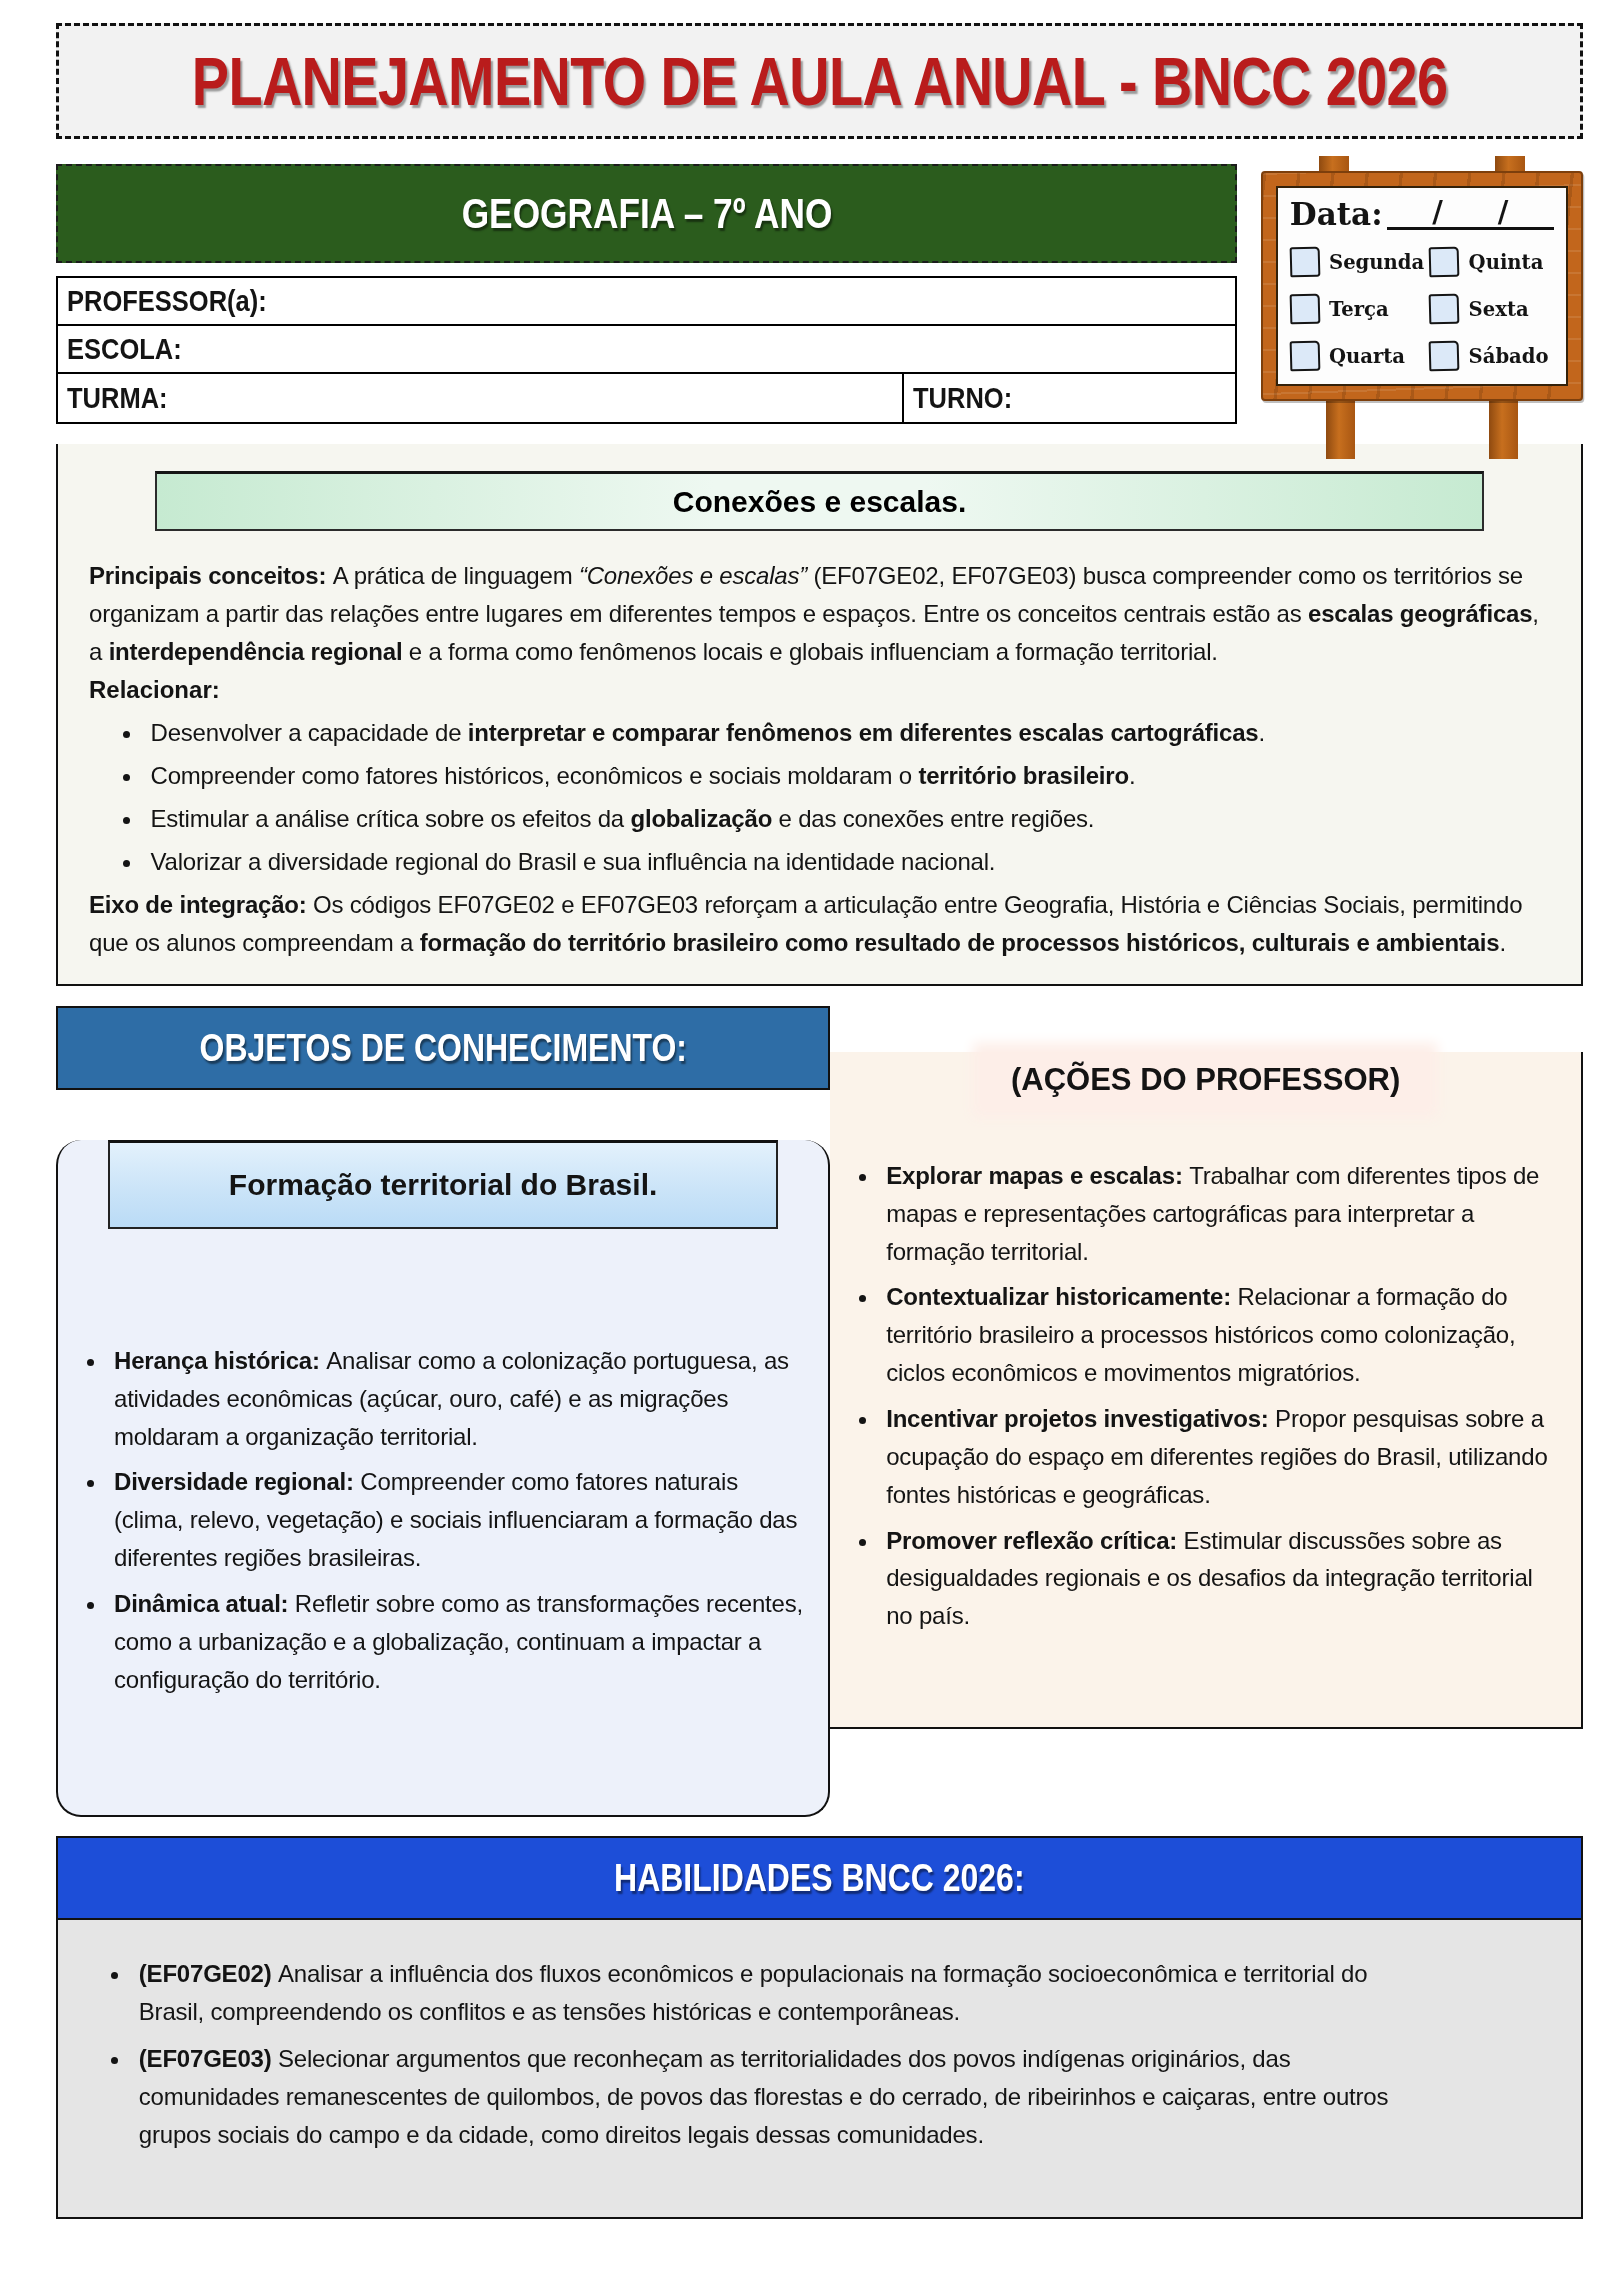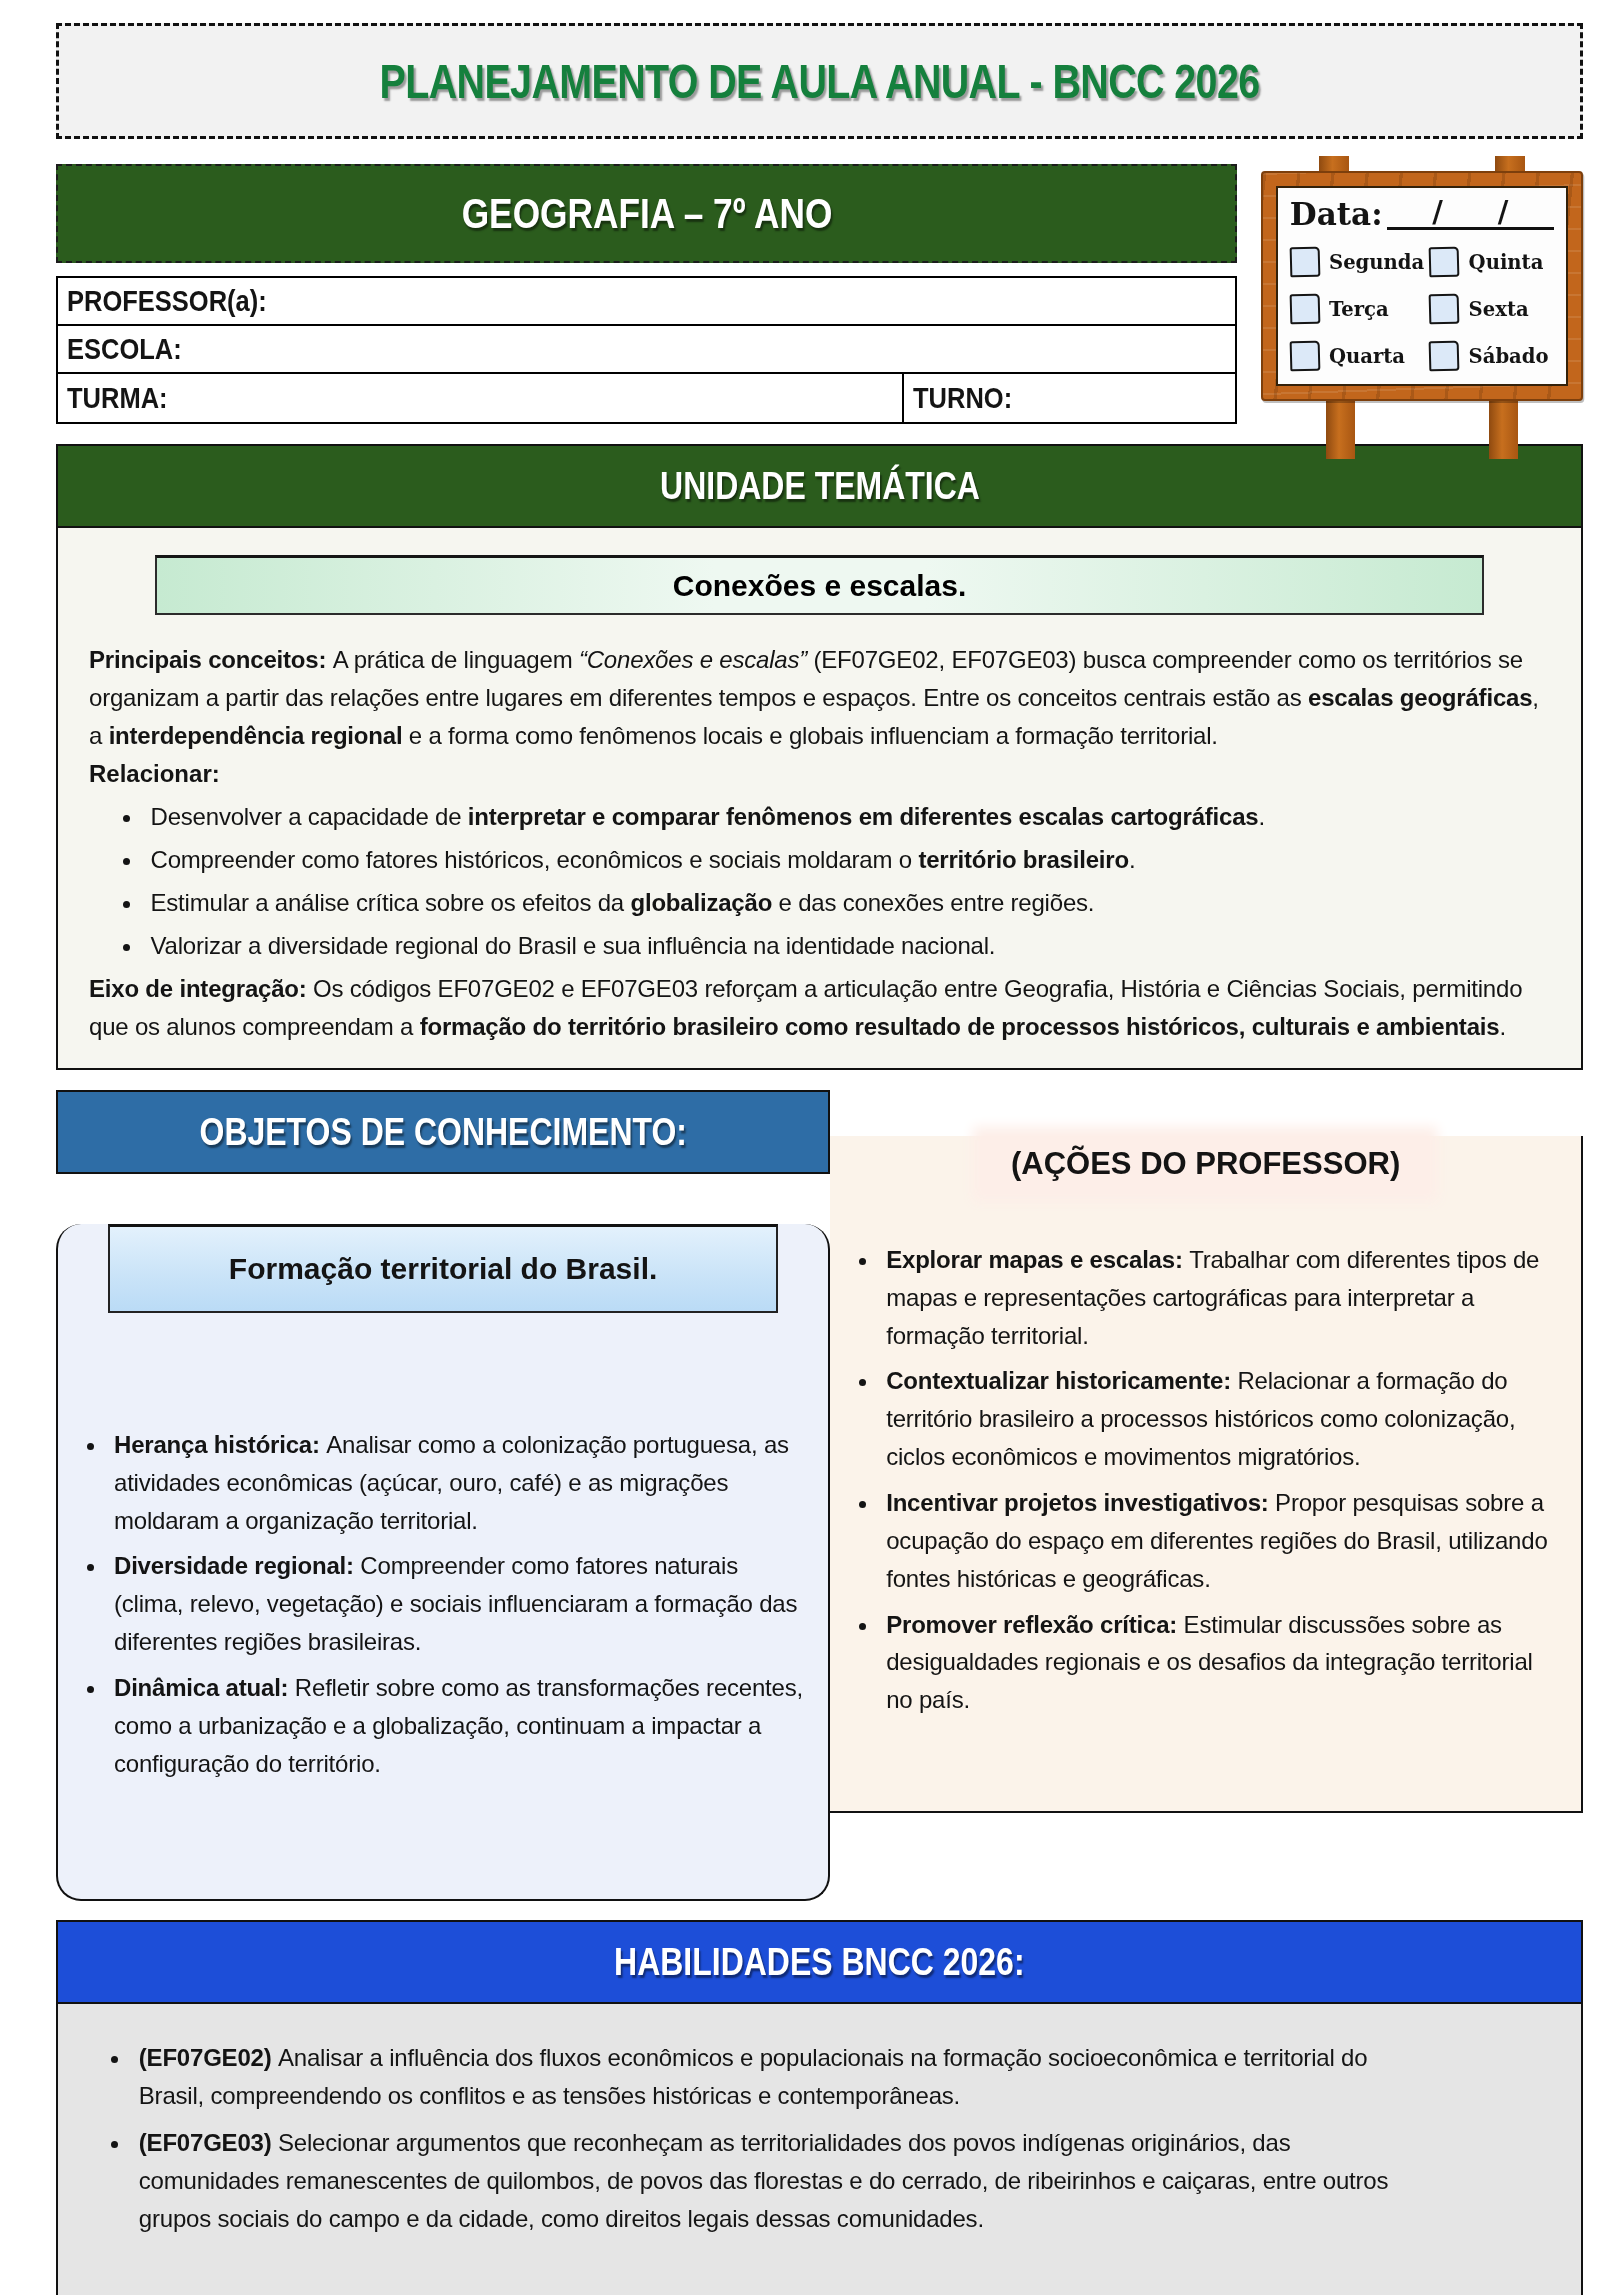--- a/index.html
+++ b/index.html
@@ -6,21 +6,21 @@
   html,body { background:#ffffff; }
   body { font-family:"Liberation Sans", sans-serif; color:#141414; }
   .page { width:1623px; min-height:2295px; background:#fff; padding:23px 40px 26px 56px; position:relative; }
 
   .cond { display:inline-block; transform:scaleX(0.82); transform-origin:center center; white-space:nowrap; }
   .cond-l { display:inline-block; transform:scaleX(0.85); transform-origin:left center; white-space:nowrap; }
 
   
   .title-box { border:3.9px dashed #111; background:#f2f2f2; height:116px;
     display:flex; align-items:center; justify-content:center; }
-  .title-box h1 { font-size:48px; font-weight:bold; color:#15803d; letter-spacing:-0.7px;
+  .title-box h1 { font-size:68px; font-weight:bold; color:#b91c1c; letter-spacing:-0.7px;
     text-shadow:2.6px 2.6px 2px #9a9a9a; }
 
   
   .header-row { display:flex; gap:23.6px; margin-top:25px; align-items:flex-start; }
   .header-left { flex:1 1 auto; min-width:0; }
   .subject-banner { background:#2b5c1d; border:2.6px dashed #1c1c1c; height:99px;
     display:flex; align-items:center; justify-content:center; }
   .subject-banner .bt { color:#fff; font-weight:bold; font-size:43px;
     text-shadow:2px 2.6px 2px rgba(0,0,0,0.45);text-decoration:underline; }
 
@@ -177,23 +177,20 @@
             </span>
           </div>
         </div>
       </div>
       <div class="leg leg-l"></div>
       <div class="leg leg-r"></div>
     </div>
   </div>
 
   <section class="ut">
-    <div class="band band-green">
-      <span class="bt"><span class="cond">UNIDADE TEMÁTICA</span></span>
-    </div>
     <div class="ut-body">
       <div class="topic-box">
         <span class="tt">Conexões e escalas.</span>
       </div>
       <p class="body-text"><span style="font-weight: bold;">Principais conceitos: </span><span>A prática de linguagem </span><span style="font-style: italic;">“Conexões e escalas”</span><span> (EF07GE02, EF07GE03) busca compreender como os territórios se organizam a partir das relações entre lugares em diferentes tempos e espaços. Entre os conceitos centrais estão as </span><span style="font-weight: bold;">escalas geográficas</span><span>, a </span><span style="font-weight: bold;">interdependência regional</span><span> e a forma como fenômenos locais e globais influenciam a formação territorial.</span></p>
       <p class="bold-line" style="font-weight:bold;">Relacionar:</p>
       <ul class="dots">
         <li><span>Desenvolver a capacidade de </span><span style="font-weight: bold;">interpretar e comparar fenômenos em diferentes escalas cartográficas</span><span>.</span></li>
         <li><span>Compreender como fatores históricos, econômicos e sociais moldaram o </span><span style="font-weight: bold;">território brasileiro</span><span>.</span></li>
         <li><span>Estimular a análise crítica sobre os efeitos da </span><span style="font-weight: bold;">globalização</span><span> e das conexões entre regiões.</span></li>

